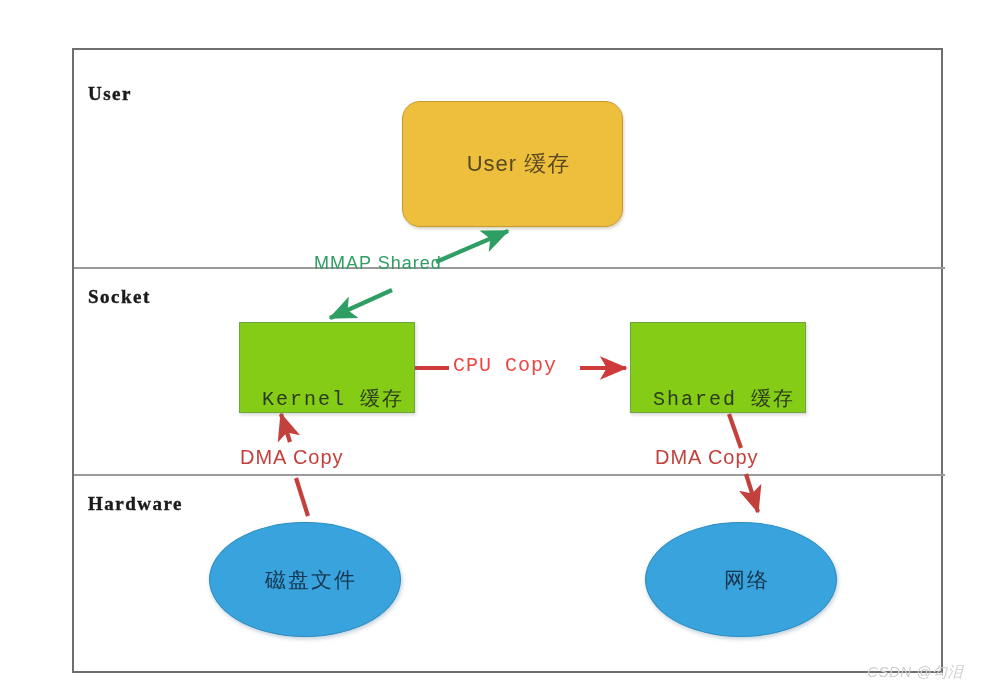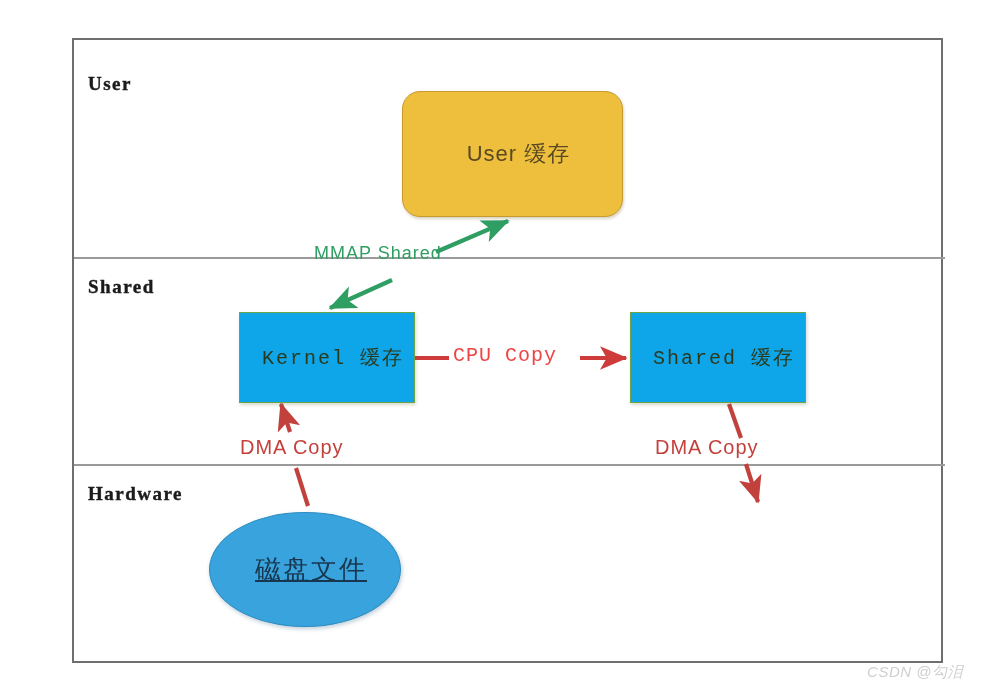--- a/index.html
+++ b/index.html
@@ -17,21 +17,21 @@
   #canvas {
     position: absolute;
     left: 0; top: 0;
     width: 987px;
     height: 686px;
   }
   
   .frame {
     position: absolute;
     left: 72px;
-    top: 38px;
+    top: 48px;
     width: 871px;
     height: 625px;
     border: 2px solid #6e6e6e;
     box-sizing: border-box;
     background: #ffffff;
   }
   
   .divider {
     position: absolute;
     left: 0px;
@@ -87,23 +87,24 @@
   .node.user-buf .node-label {
     font-size: 22px;
     color: #5a4a22;
   }
 
   
   .node.kbuf {
     top: 272px;
     width: 176px;
     height: 91px;
-    background: #0ea5e9;
+    background: #84cc16;
     border: 1px solid #6fa348;
     box-shadow: 1px 2px 3px rgba(90,110,60,0.25);
+    align-items: flex-end;
   }
   .node.kbuf.kernel-buf { left: 165px; }
   .node.kbuf.socket-buf { left: 556px; }
   .node.kbuf .node-label {
     font-size: 20px;
     color: #2c3a1c;
     font-family: "Liberation Mono", monospace;
     letter-spacing: 2px;
   }
 
@@ -113,24 +114,23 @@
     width: 192px;
     height: 115px;
     background: #38a3dc;
     border: 1px solid #2d8cc0;
     border-radius: 50%;
     box-shadow: 1px 2px 4px rgba(40,90,130,0.3);
   }
   .node.hw.disk { left: 135px; }
   .node.hw.net  { left: 571px; }
   .node.hw .node-label {
-    font-size: 26px;
+    font-size: 21px;
     color: #17364f;
     letter-spacing: 2px;
-    text-decoration: underline;
   }
 
   
   .edge-label {
     position: absolute;
     white-space: nowrap;
     font-family: "Liberation Sans", sans-serif;
     letter-spacing: 1px;
   }
   .edge-label.mmap {
@@ -185,21 +185,21 @@
 <body>
 
 <div id="canvas">
 
   <div class="frame">
 
     <div class="divider d1"></div>
     <div class="divider d2"></div>
 
     <div class="zone-label user">User</div>
-    <div class="zone-label kernel">Shared</div>
+    <div class="zone-label kernel">Socket</div>
     <div class="zone-label hardware">Hardware</div>
 
     <svg class="arrows" viewBox="0 0 871 625">
       <defs>
         <marker id="ah-green" markerWidth="9" markerHeight="9" refX="6.2" refY="3.2" orient="auto" markerUnits="strokeWidth">
           <path d="M0,0.4 L6.6,3.2 L0,6.0 L1.6,3.2 Z" fill="#2f9e63"></path>
         </marker>
         <marker id="ah-red" markerWidth="9" markerHeight="9" refX="6.2" refY="3.2" orient="auto" markerUnits="strokeWidth">
           <path d="M0,0.4 L6.6,3.2 L0,6.0 L1.6,3.2 Z" fill="#cf3b3b"></path>
         </marker>
@@ -241,20 +241,23 @@
     </div>
 
     <div class="node kbuf socket-buf">
       <span class="node-label">Shared 缓存</span>
     </div>
 
     <div class="node hw disk">
       <span class="node-label">磁盘文件</span>
     </div>
 
+    <div class="node hw net">
+      <span class="node-label">网络</span>
+    </div>
 
     <div class="edge-label mmap">MMAP Shared</div>
     <div class="edge-label cpu-copy">CPU Copy</div>
     <div class="edge-label dma-left">DMA Copy</div>
     <div class="edge-label dma-right">DMA Copy</div>
 
   </div>
 
   <div class="watermark">CSDN @勾泪</div>
 

